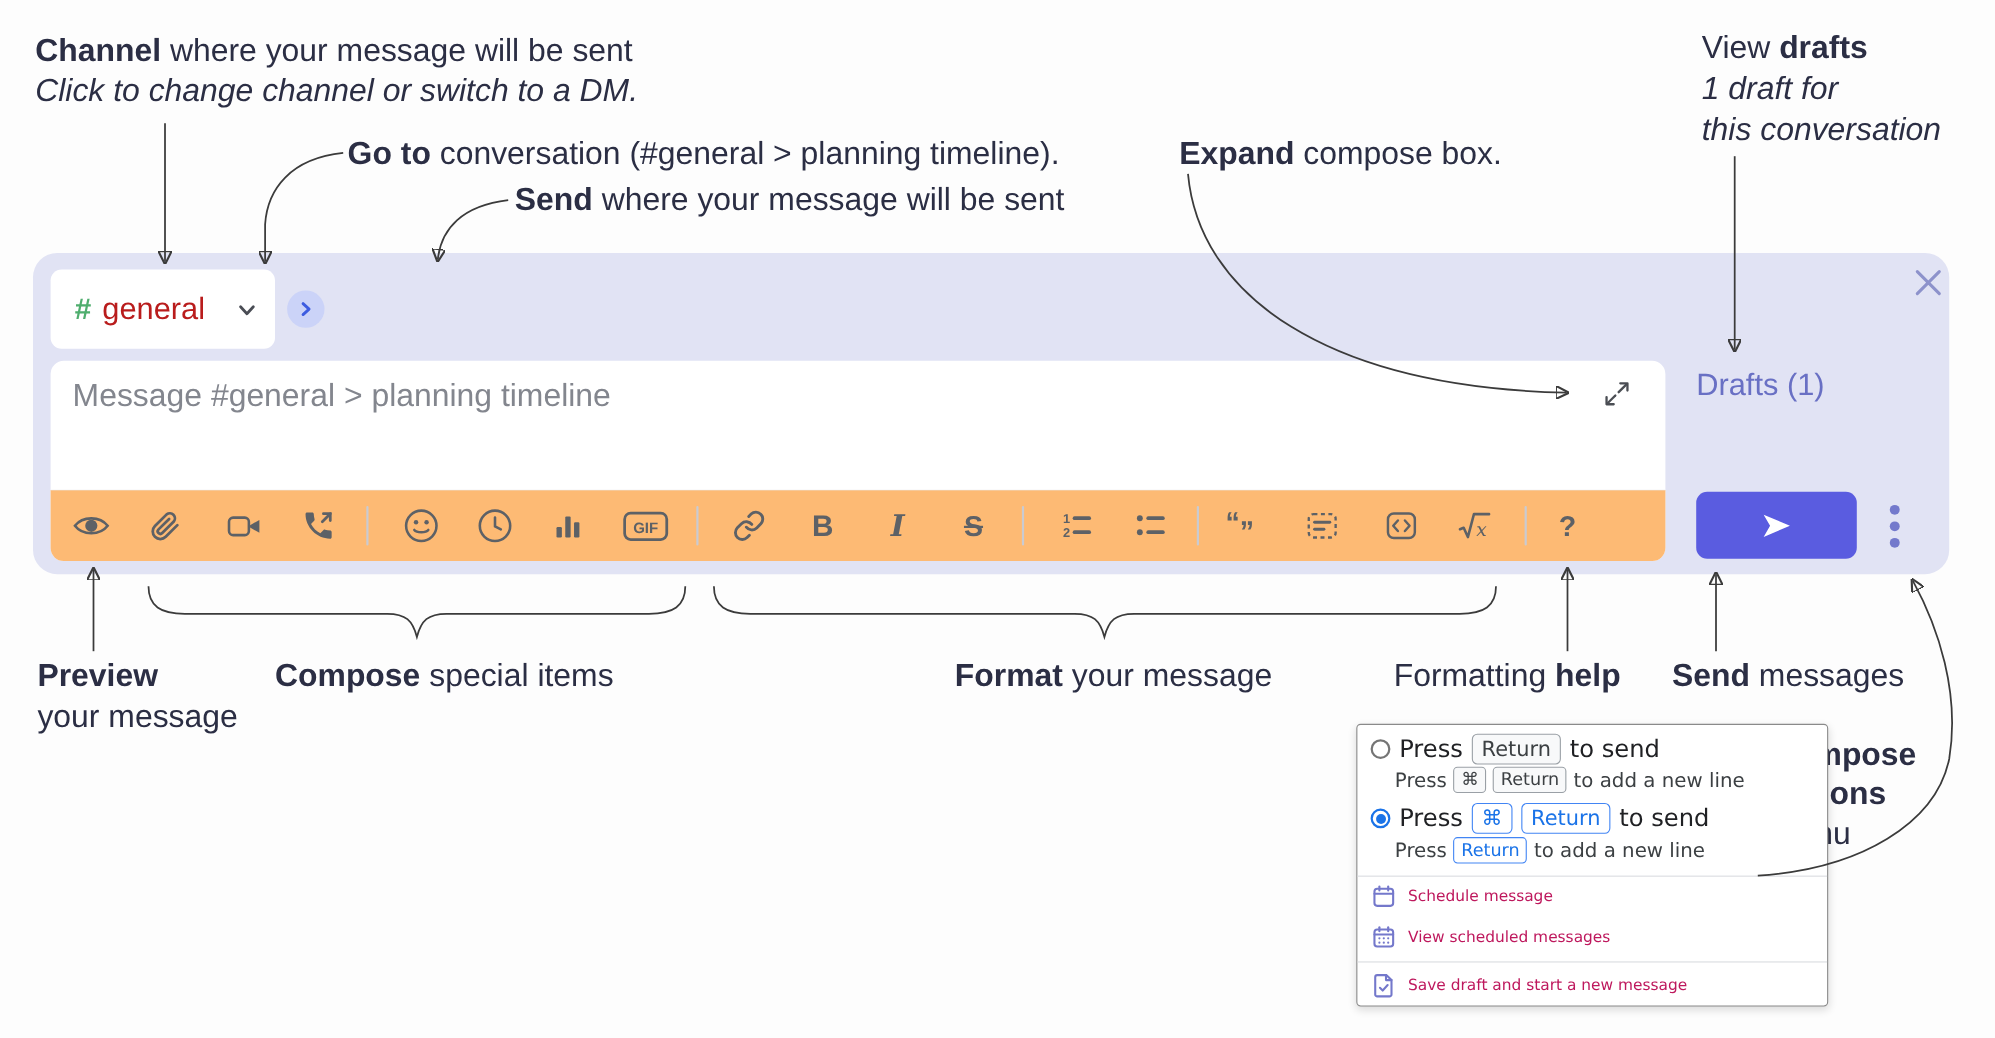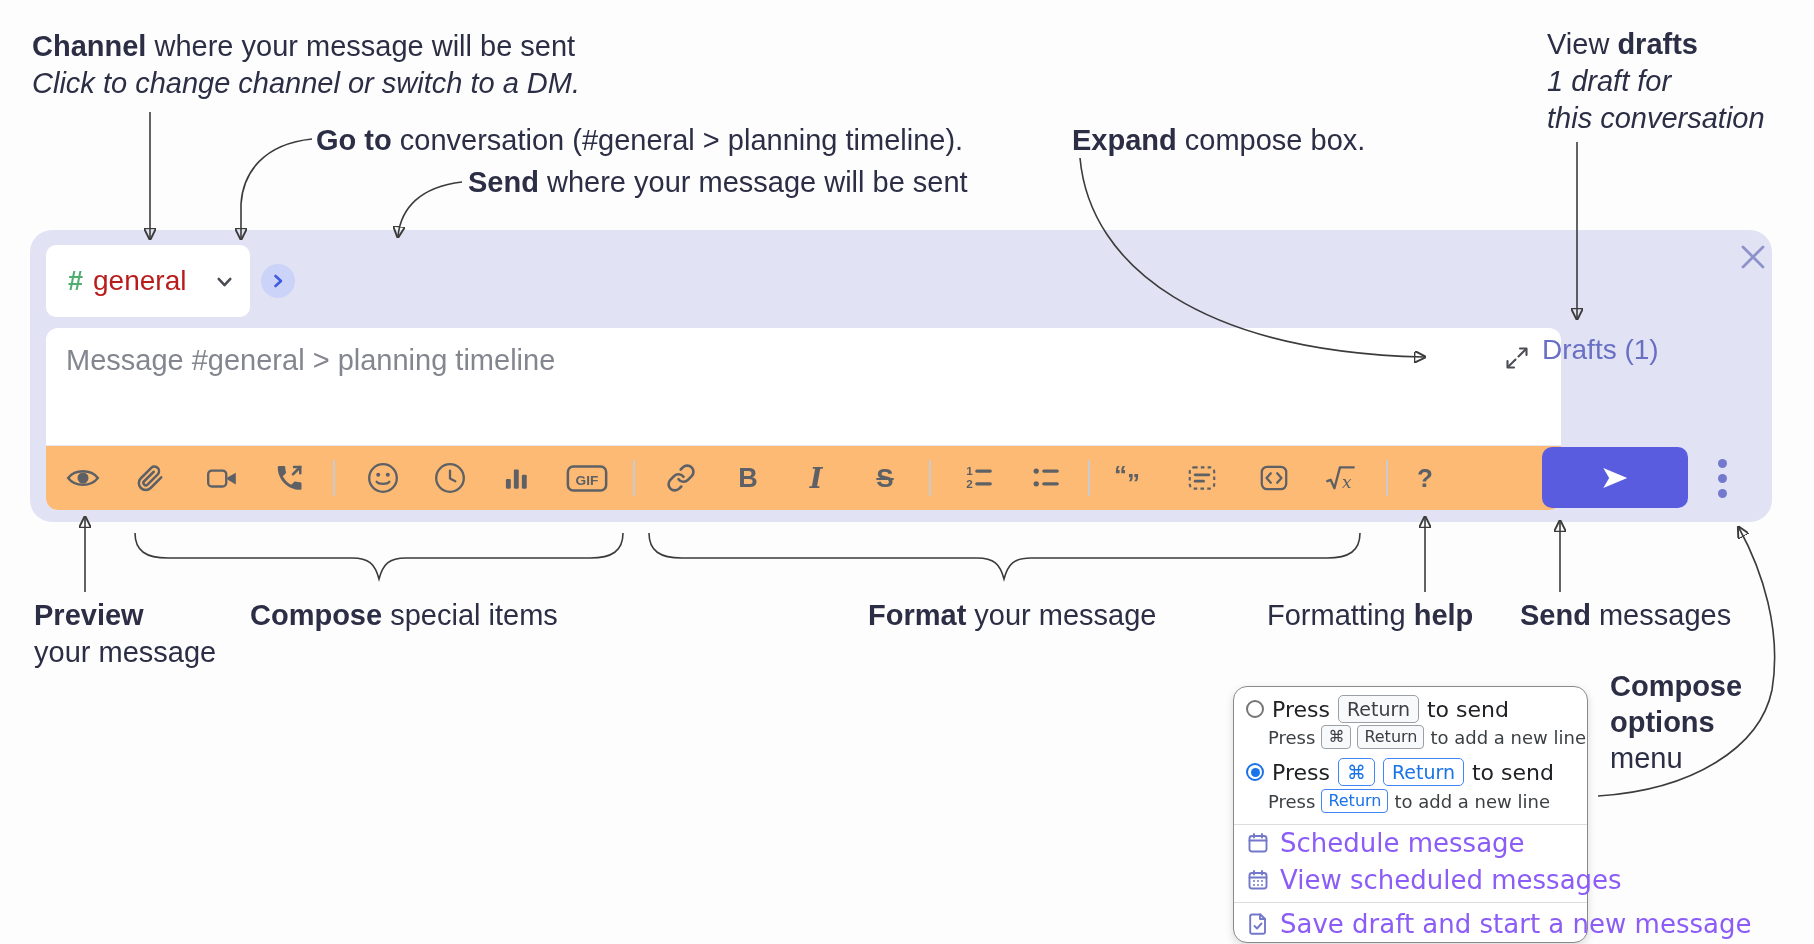--- a/index.html
+++ b/index.html
@@ -8,21 +8,21 @@
   .abs{position:absolute;}
   
   .ann{font-size:29px;line-height:37px;color:#2b2e44;white-space:nowrap;}
   .ann .b{font-weight:700;}
   .ann .it{font-style:italic;}
   
   .overlay{position:absolute;left:0;top:0;width:1814px;height:944px;pointer-events:none;z-index:6;}
   .overlay path{fill:none;stroke:#3b3b3b;stroke-width:1.6px;}
   
   .composer{left:30px;top:230px;width:1742px;height:292px;background:#e1e3f4;border-radius:22px;z-index:1;}
-  .whitebox{position:absolute;background:#ffffff;border-radius:10px;padding-left:47px;}
+  .whitebox{position:absolute;background:#ffffff;border-radius:10px;}
   .chanbox{left:16px;top:15px;width:204px;height:72px;display:flex;align-items:center;padding:0 16px 0 22px;box-sizing:border-box;}
   .hash{color:#4fae6e;font-size:27px;font-weight:700;}
   .chname{font-size:28px;color:#b91c1c;font-weight:500;margin-left:10px;flex:1;}
   .gotobtn{position:absolute;left:231px;top:34px;width:34px;height:34px;border-radius:50%;background:#cbd3f8;display:flex;align-items:center;justify-content:center;}
   .topicbox{left:276px;top:15px;width:1204px;height:72px;display:flex;align-items:center;padding:0 16px 0 16px;box-sizing:border-box;border-radius:10px;}
   .topictext{font-size:28px;color:#1d2026;flex:1;}
   .msgbox{left:16px;top:98px;width:1468px;height:182px;border-radius:12px;}
   .placeholder{position:absolute;left:20px;top:16px;font-size:29px;color:#83868e;}
   .expandbtn{position:absolute;right:30px;top:16px;width:28px;height:28px;color:#4b4e54;}
   .toolbar{position:absolute;left:0;bottom:0;width:100%;height:64px;background:#fdba74;border-top:1px solid #e9eaf0;border-radius:0 0 12px 12px;}
@@ -32,34 +32,34 @@
   .tb-i{font-size:27px;font-weight:600;font-style:italic;font-family:"DejaVu Serif",serif;color:#5d6166;}
   .tb-s{font-size:26px;font-weight:700;color:#5d6166;text-decoration:line-through;}
   .tb-q{font-size:26px;font-weight:700;color:#5d6166;}
   .draftslink{position:absolute;left:1512px;top:104px;font-size:28px;font-weight:500;color:#6970c4;}
   .sendbtn{position:absolute;left:1512px;top:217px;width:146px;height:61px;border-radius:10px;background:#5a5ce0;display:flex;align-items:center;justify-content:center;}
   .dotsbtn{position:absolute;left:1680px;top:224px;width:24px;height:48px;display:flex;flex-direction:column;align-items:center;justify-content:center;gap:6px;}
   .dot{width:9px;height:9px;border-radius:50%;background:#7379cc;}
   .closex{position:absolute;left:1708px;top:12px;width:30px;height:30px;color:#8d92cb;}
   .clearx{width:26px;height:26px;color:#7b80b8;}
   
-  .popup{left:1233px;top:686px;width:355px;height:257px;background:#ffffff;border:1.5px solid #8a8a8a;border-radius:14px;
+  .popup{left:1233px;top:658px;width:429px;height:257px;background:#ffffff;border:1.5px solid #8a8a8a;border-radius:4px;
          box-shadow:0 3px 8px rgba(0,0,0,.14);z-index:5;box-sizing:border-box;font-family:"DejaVu Sans","Liberation Sans",sans-serif;}
   .prow{position:absolute;left:12px;display:flex;align-items:center;gap:8px;white-space:nowrap;}
   .pmain{font-size:22px;color:#202124;}
   .psub{font-size:18px;color:#3c4043;}
   .radio{width:18px;height:18px;border:2px solid #757575;border-radius:50%;box-sizing:border-box;flex:none;display:flex;align-items:center;justify-content:center;}
   .radio.sel{border-color:#1a73e8;}
   .radio.sel::after{content:"";width:9px;height:9px;border-radius:50%;background:#1a73e8;}
   .chip{display:inline-block;border:1.5px solid #9aa0a6;border-radius:5px;background:#f8f9fa;padding:0 8px;font-size:19px;line-height:26px;color:#3c4043;}
   .chip.sm{font-size:16px;line-height:22px;padding:0 6px;border-radius:4px;}
   .chip.blue{border-color:#4285f4;color:#1a73e8;background:#ffffff;}
   .pdiv{position:absolute;left:0;width:100%;height:1px;background:#dadce0;}
   .mitem{position:absolute;left:12px;display:flex;align-items:center;gap:10px;white-space:nowrap;}
-  .mitem .mlabel{font-size:26px;color:#8b5cf6;}
+  .mitem .mlabel{font-size:14px;color:#be185d;}
   .micon{width:24px;height:24px;color:#7478cb;flex:none;}
 </style>
 </head>
 <body>
 
 <div class="canvas">
 
   <div class="abs ann" style="left:32px;top:28px;">
     <div><span class="b">Channel</span><span> where your message will be sent</span></div>
     <div class="it">Click to change channel or switch to a DM.</div>

